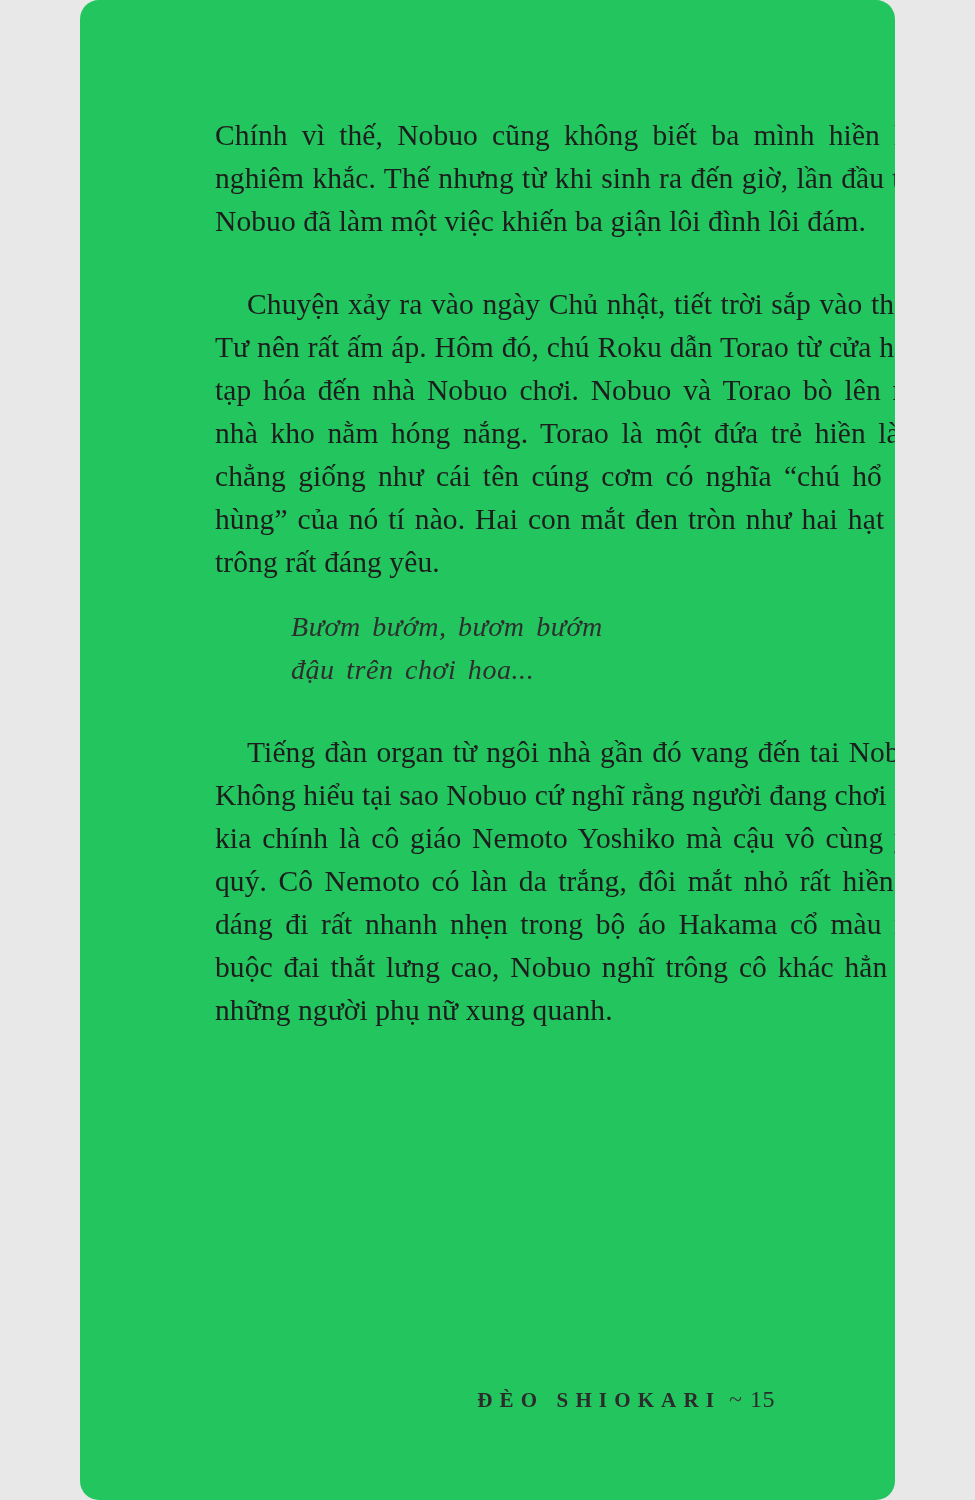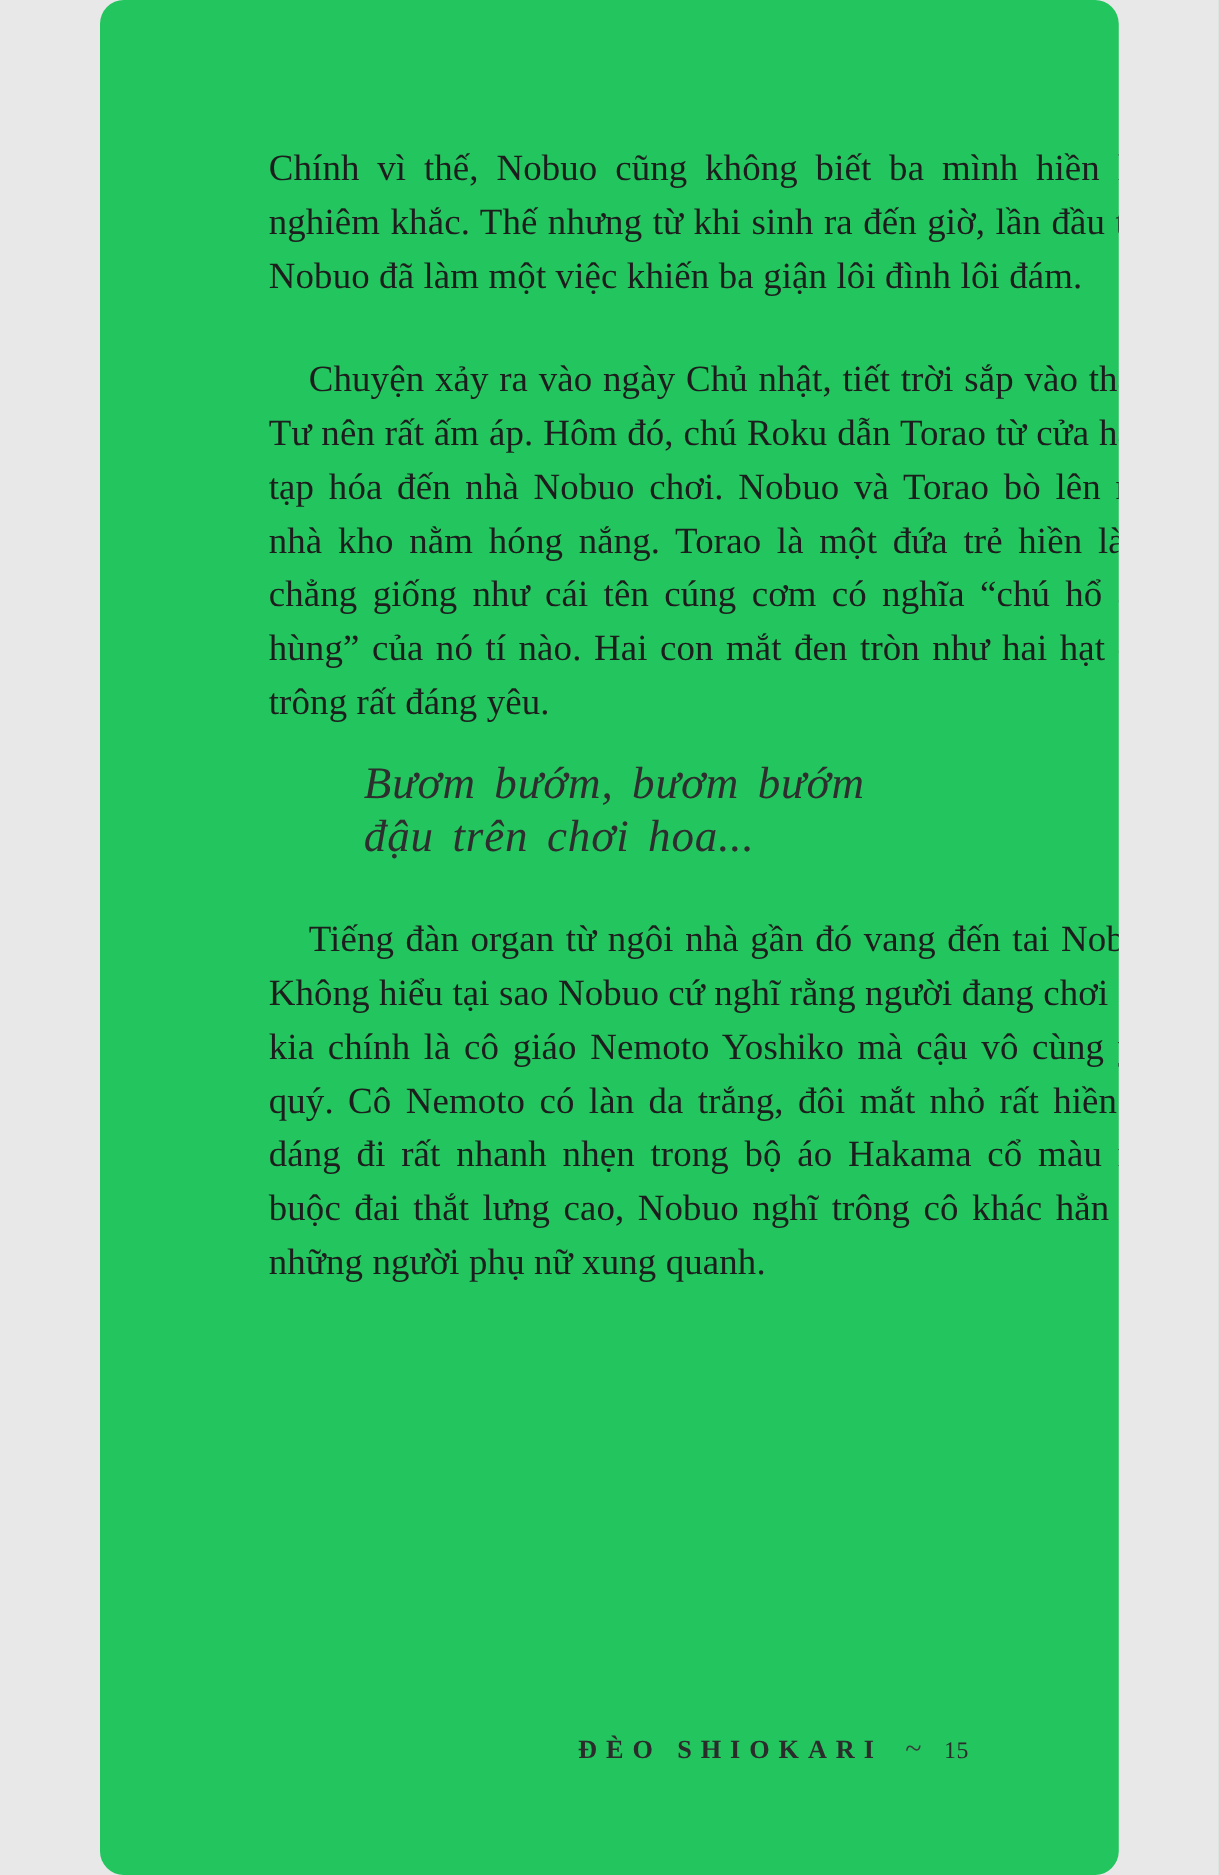--- a/index.html
+++ b/index.html
@@ -23,51 +23,51 @@
     font-size: 29.5px;
     line-height: 43px;
     text-align: justify;
     letter-spacing: 0.1px;
   }
   p.body-para { text-indent: 0; }
   p.body-para.indented { text-indent: 32px; margin-top: 40px; }
   .verse {
     margin: 21px 0 22px 76px;
     font-style: italic;
-    font-size: 36px;
+    font-size: 28px;
     line-height: 43px;
     color: #2e2e2e;
     text-align: left;
     word-spacing: 0.14em;
     letter-spacing: 0.02em;
   }
   .verse .verse-line { display: block; }
   .footer {
     position: absolute;
     top: 1386px;
     right: 120px;
     display: flex;
     align-items: baseline;
-    gap: 18px;
+    gap: 8px;
     color: #2b2b2b;
     white-space: nowrap;
   }
   .footer .book-title {
     font-size: 21px;
     font-weight: 600;
     letter-spacing: 0.34em;
     text-transform: uppercase;
   }
   .footer .tilde {
     font-size: 24px;
     font-weight: 400;
     color: #3a3a3a;
   }
   .footer .page-number {
-    font-size: 19px;
+    font-size: 24px;
     font-weight: 400;
     letter-spacing: 0.02em;
   }
 </style>
 </head>
 <body>
 
 <div class="page">
 
   <div class="text-block">

